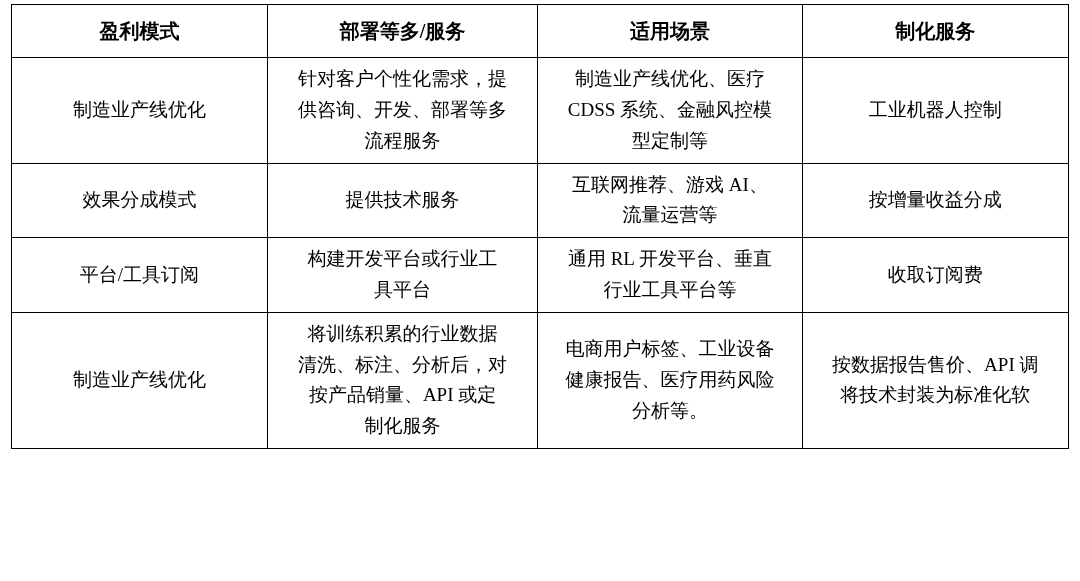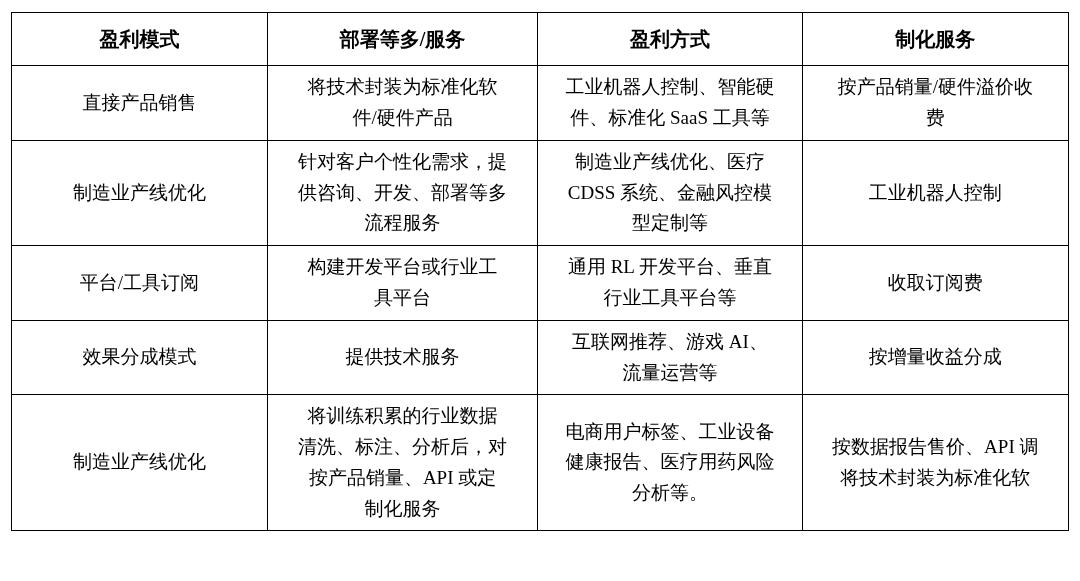--- a/index.html
+++ b/index.html
@@ -17,21 +17,21 @@
   .page {
     width: 1080px;
     height: 581px;
     position: relative;
     box-sizing: border-box;
     padding: 4px 8px 4px 8px;
   }
   table.profit-table {
     border-collapse: collapse;
     width: 1058px;
-    margin: 8px auto;
+    margin: 0 auto;
     table-layout: fixed;
   }
   table.profit-table td,
   table.profit-table th {
     border: 1px solid #000000;
     vertical-align: middle;
     text-align: center;
     padding: 6px 8px;
     font-size: 19px;
     line-height: 1.62;
@@ -64,92 +64,75 @@
     </colgroup>
     <thead>
       <tr>
         <th>
             <span class="cell-text">盈利模式</span>
           </th>
         <th>
             <span class="cell-text">部署等多/服务</span>
           </th>
         <th>
-            <span class="cell-text">盈利方式</span>
+            <span class="cell-text">适用场景</span>
           </th>
         <th>
             <span class="cell-text">制化服务</span>
           </th>
       </tr>
     </thead>
     <tbody>
-      <tr>
-        <td>
-            <span class="cell-text">直接产品销售</span>
-          </td>
-        <td>
-            <span class="cell-text">将技术封装为标准化软
-件/硬件产品</span>
-          </td>
-        <td>
-            <span class="cell-text">工业机器人控制、智能硬
-件、标准化 SaaS 工具等</span>
-          </td>
-        <td>
-            <span class="cell-text">按产品销量/硬件溢价收
-费</span>
-          </td>
-      </tr>
       <tr>
         <td>
             <span class="cell-text">制造业产线优化</span>
           </td>
         <td>
             <span class="cell-text">针对客户个性化需求，提
 供咨询、开发、部署等多
 流程服务</span>
           </td>
         <td>
             <span class="cell-text">制造业产线优化、医疗
 CDSS 系统、金融风控模
 型定制等</span>
           </td>
         <td>
             <span class="cell-text">工业机器人控制</span>
           </td>
       </tr>
       <tr>
         <td>
+            <span class="cell-text">效果分成模式</span>
+          </td>
+        <td>
+            <span class="cell-text">提供技术服务</span>
+          </td>
+        <td>
+            <span class="cell-text">互联网推荐、游戏 AI、
+流量运营等</span>
+          </td>
+        <td>
+            <span class="cell-text">按增量收益分成</span>
+          </td>
+      </tr>
+      <tr>
+        <td>
             <span class="cell-text">平台/工具订阅</span>
           </td>
         <td>
             <span class="cell-text">构建开发平台或行业工
 具平台</span>
           </td>
         <td>
             <span class="cell-text">通用 RL 开发平台、垂直
 行业工具平台等</span>
           </td>
         <td>
             <span class="cell-text">收取订阅费</span>
-          </td>
-      </tr>
-      <tr>
-        <td>
-            <span class="cell-text">效果分成模式</span>
-          </td>
-        <td>
-            <span class="cell-text">提供技术服务</span>
-          </td>
-        <td>
-            <span class="cell-text">互联网推荐、游戏 AI、
-流量运营等</span>
-          </td>
-        <td>
-            <span class="cell-text">按增量收益分成</span>
           </td>
       </tr>
       <tr>
         <td>
             <span class="cell-text">制造业产线优化</span>
           </td>
         <td>
             <span class="cell-text">将训练积累的行业数据
 清洗、标注、分析后，对
 按产品销量、API 或定

